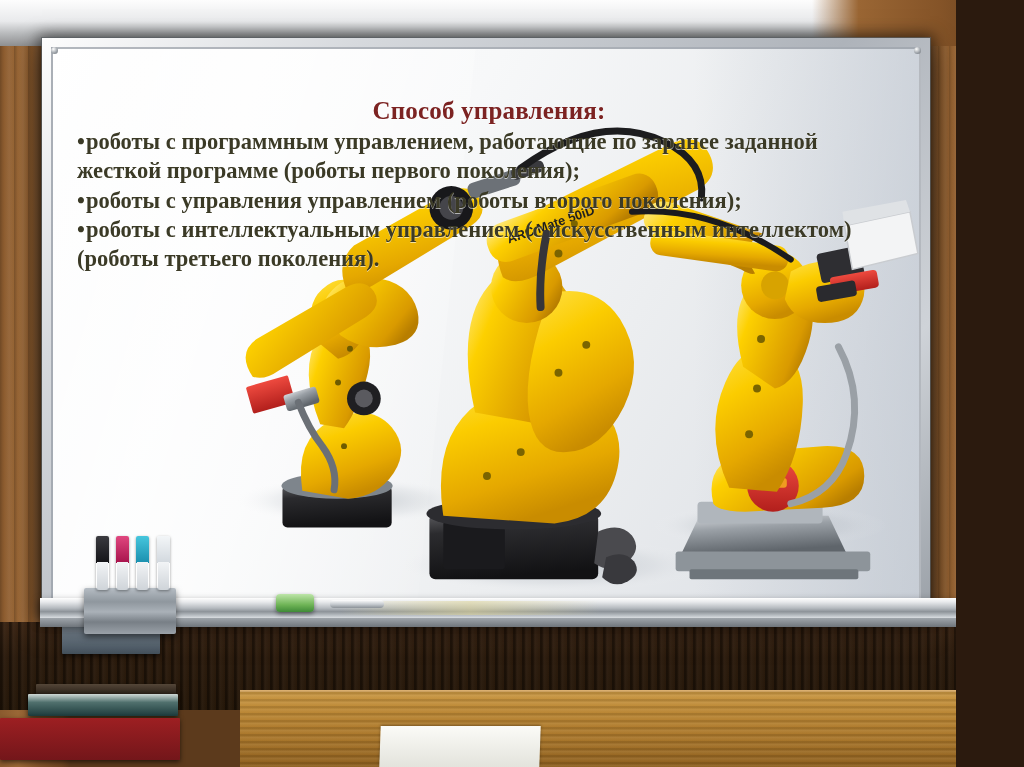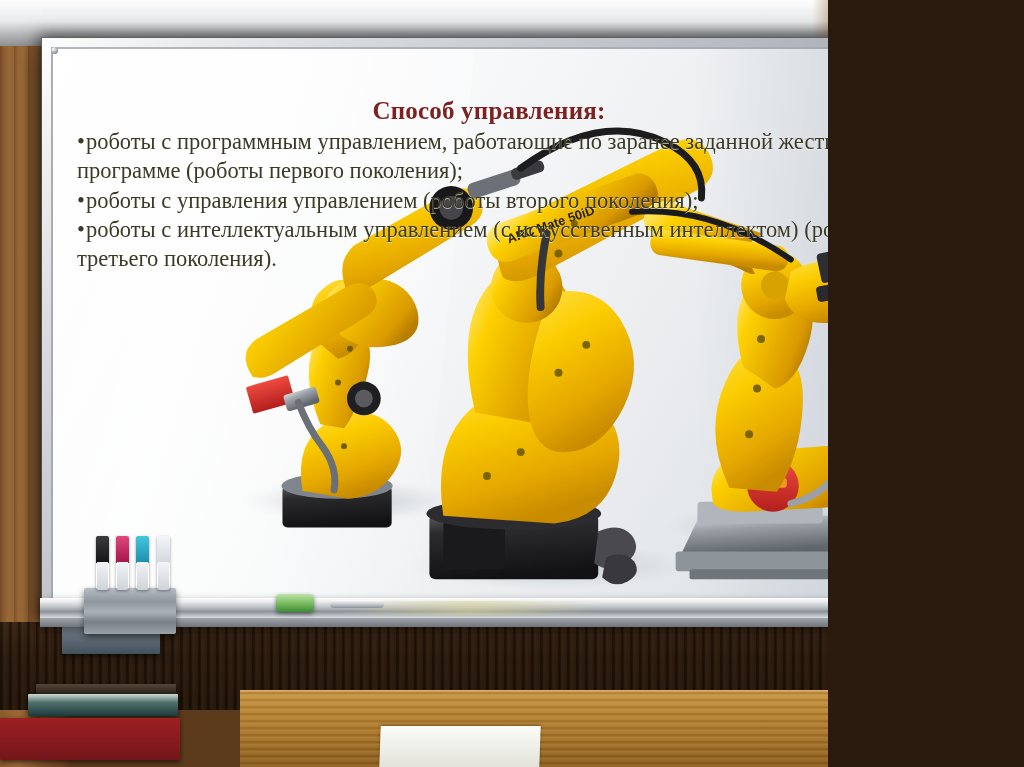--- a/index.html
+++ b/index.html
@@ -1,20 +1,20 @@
 <!DOCTYPE html>
 <html><head>
 <meta charset="utf-8">
 <style>
   html,body{margin:0;padding:0;background:#2b1a0e;}
   body{font-family:"Liberation Serif",serif;}
 
   .stage{
     position:relative;
-    width:828px;height:767px;
+    width:956px;height:767px;
     overflow:hidden;
     background:#fdba74;
   }
 
   
   .wall{
     position:absolute;inset:0;
     background:
       linear-gradient(90deg,
         #8a5a2e 0px, #9a6736 18px, #7e5128 40px, #6d4420 62px,
@@ -151,21 +151,21 @@
     font-size:25px;
     font-weight:bold;
     color:#7c2322;
     letter-spacing:.2px;
     margin:0 0 2px 0;
     text-shadow:0 1px 0 rgba(255,255,255,.75);
   }
   .bullet-list{list-style:none;margin:0;padding:0;}
   .bullet-list li{
     font-size:22.5px;
-    font-weight:normal;
+    font-weight:bold;
     color:#3b3a26;
     line-height:1.30;
     margin:0;
     text-indent:0;
     text-shadow:0 1px 0 rgba(255,255,255,.6);
   }
   .bullet-list li::before{
     content:"•";
     margin-right:1px;
   }

